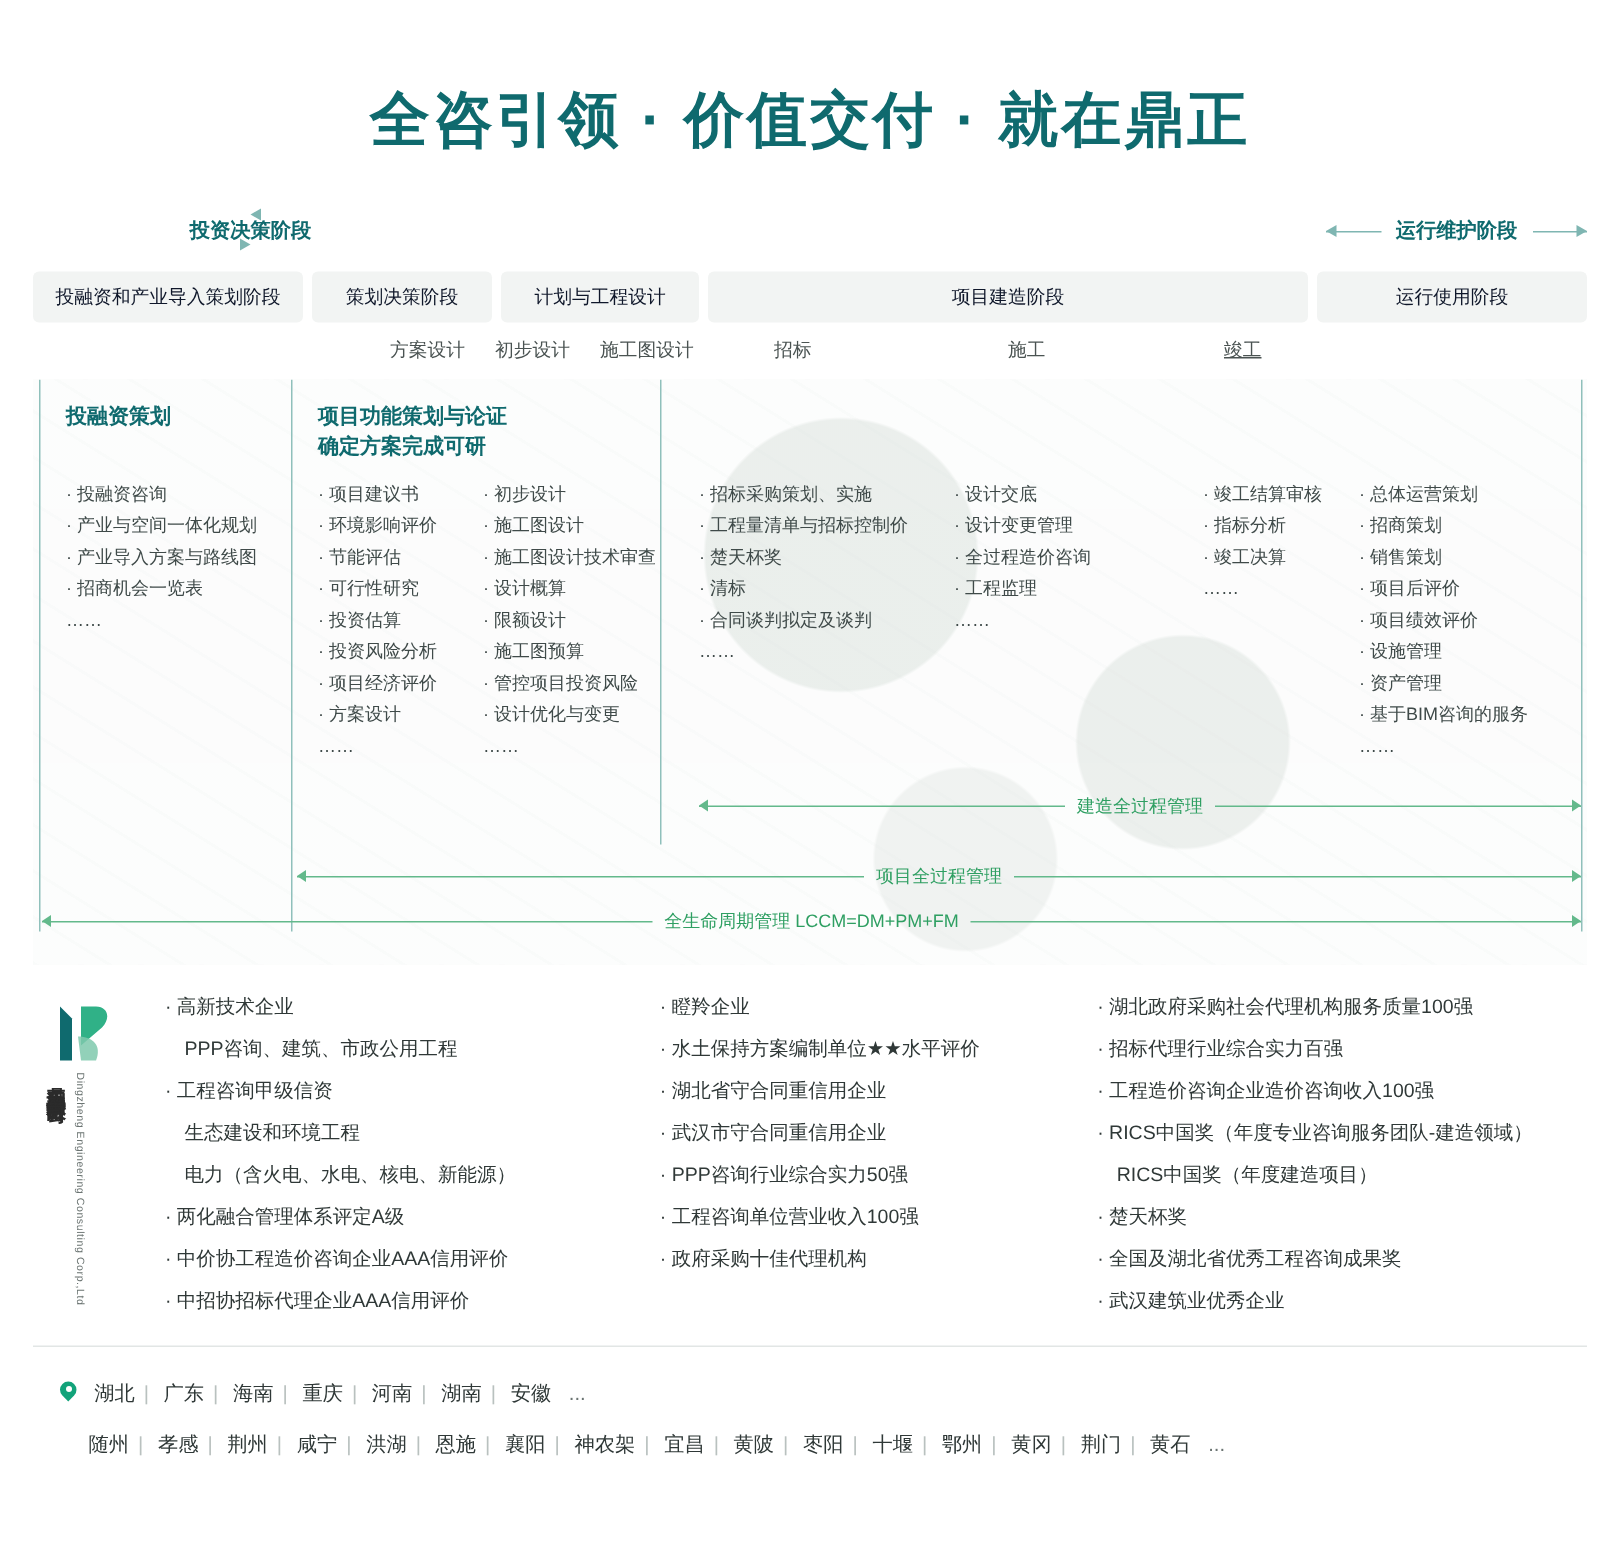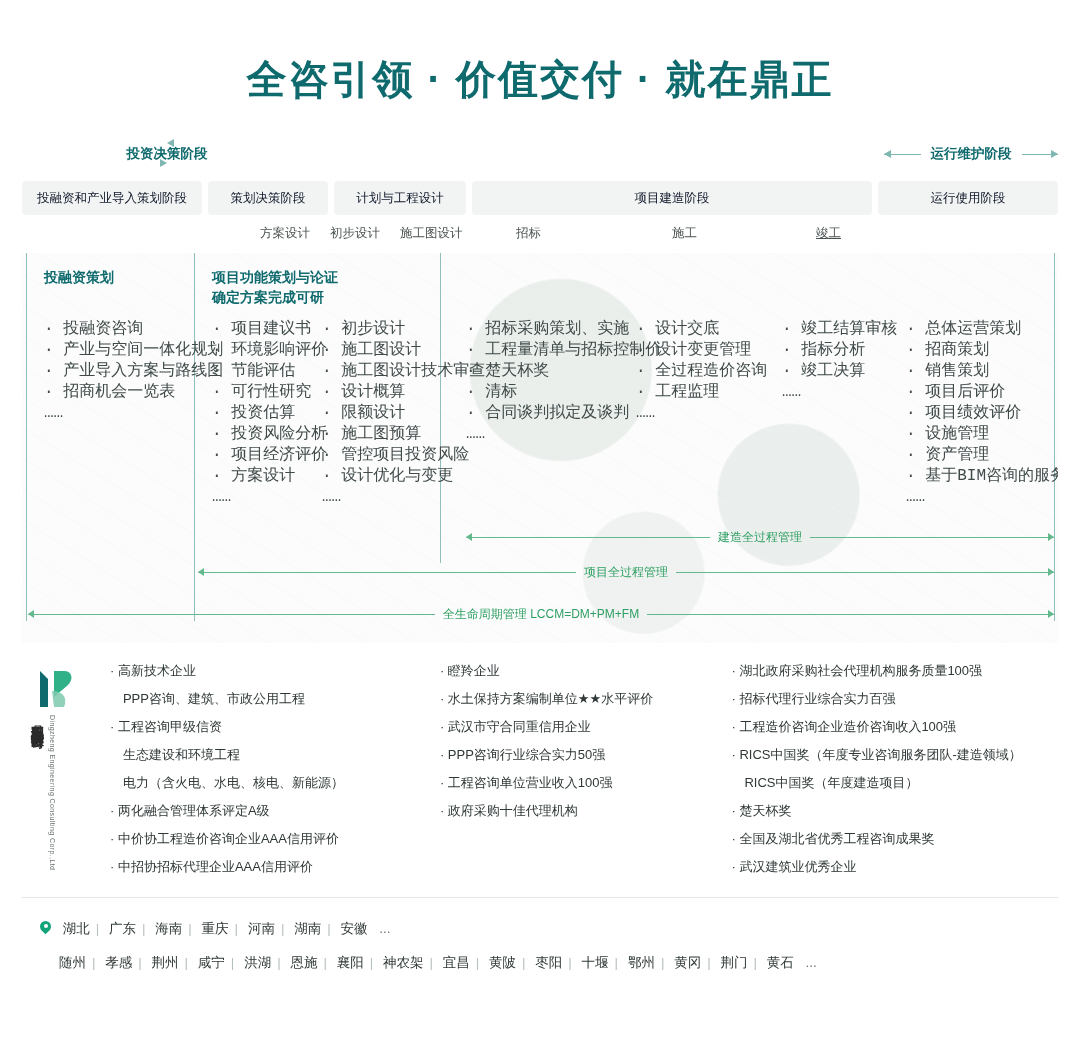--- a/index.html
+++ b/index.html
@@ -124,25 +124,24 @@
   .grp-title {
     position: absolute;
     font-size: 14px;
     font-weight: bold;
     color: #0f6a6e;
     line-height: 20px;
     white-space: nowrap;
   }
   .item-list {
     position: absolute;
-    font-size: 16px;
+    font-size: 12px;
     color: #3f4a49;
     line-height: 21px;
     white-space: nowrap;
-    font-family: Liberation Mono, monospace;
   }
   .item-list div::before {
     content: "· ";
     color: #3f4a49;
   }
   .item-list div.noBullet::before { content: ""; }
 
   
   .greenbar {
     position: absolute;
@@ -344,21 +343,21 @@
     </div>
 
     <div class="item-list" style="left:614px; top:66px;">
       <div>设计交底</div>
       <div>设计变更管理</div>
       <div>全过程造价咨询</div>
       <div>工程监理</div>
       <div class="noBullet">……</div>
     </div>
 
-    <div class="item-list" style="left:760px; top:66px;">
+    <div class="item-list" style="left:780px; top:66px;">
       <div>竣工结算审核</div>
       <div>指标分析</div>
       <div>竣工决算</div>
       <div class="noBullet">……</div>
     </div>
 
     <div class="item-list" style="left:884px; top:66px;">
       <div>总体运营策划</div>
       <div>招商策划</div>
       <div>销售策划</div>
@@ -368,21 +367,21 @@
       <div>资产管理</div>
       <div>基于BIM咨询的服务</div>
       <div class="noBullet">……</div>
     </div>
 
     <div class="greenbar" style="left:444px; top:277px; width:588px;">
       <span class="gline l"></span>
       <span class="gl">建造全过程管理</span>
       <span class="gline r"></span>
     </div>
-    <div class="greenbar" style="left:176px; top:312px; width:856px;">
+    <div class="greenbar" style="left:176px; top:324px; width:856px;">
       <span class="gline l"></span>
       <span class="gl">项目全过程管理</span>
       <span class="gline r"></span>
     </div>
     <div class="greenbar" style="left:6px; top:354px; width:1026px;">
       <span class="gline l"></span>
       <span class="gl">全生命周期管理 LCCM=DM+PM+FM</span>
       <span class="gline r"></span>
     </div>
   </div>
@@ -410,20 +409,21 @@
       <div class="ci sub">生态建设和环境工程</div>
       <div class="ci sub">电力（含火电、水电、核电、新能源）</div>
       <div class="ci">两化融合管理体系评定A级</div>
       <div class="ci">中价协工程造价咨询企业AAA信用评价</div>
       <div class="ci">中招协招标代理企业AAA信用评价</div>
     </div>
 
     <div class="cred-col c2">
       <div class="ci">瞪羚企业</div>
       <div class="ci">水土保持方案编制单位★★水平评价</div>
+      <div class="ci">湖北省守合同重信用企业</div>
       <div class="ci">武汉市守合同重信用企业</div>
       <div class="ci">PPP咨询行业综合实力50强</div>
       <div class="ci">工程咨询单位营业收入100强</div>
       <div class="ci">政府采购十佳代理机构</div>
     </div>
 
     <div class="cred-col c3">
       <div class="ci">湖北政府采购社会代理机构服务质量100强</div>
       <div class="ci">招标代理行业综合实力百强</div>
       <div class="ci">工程造价咨询企业造价咨询收入100强</div>

